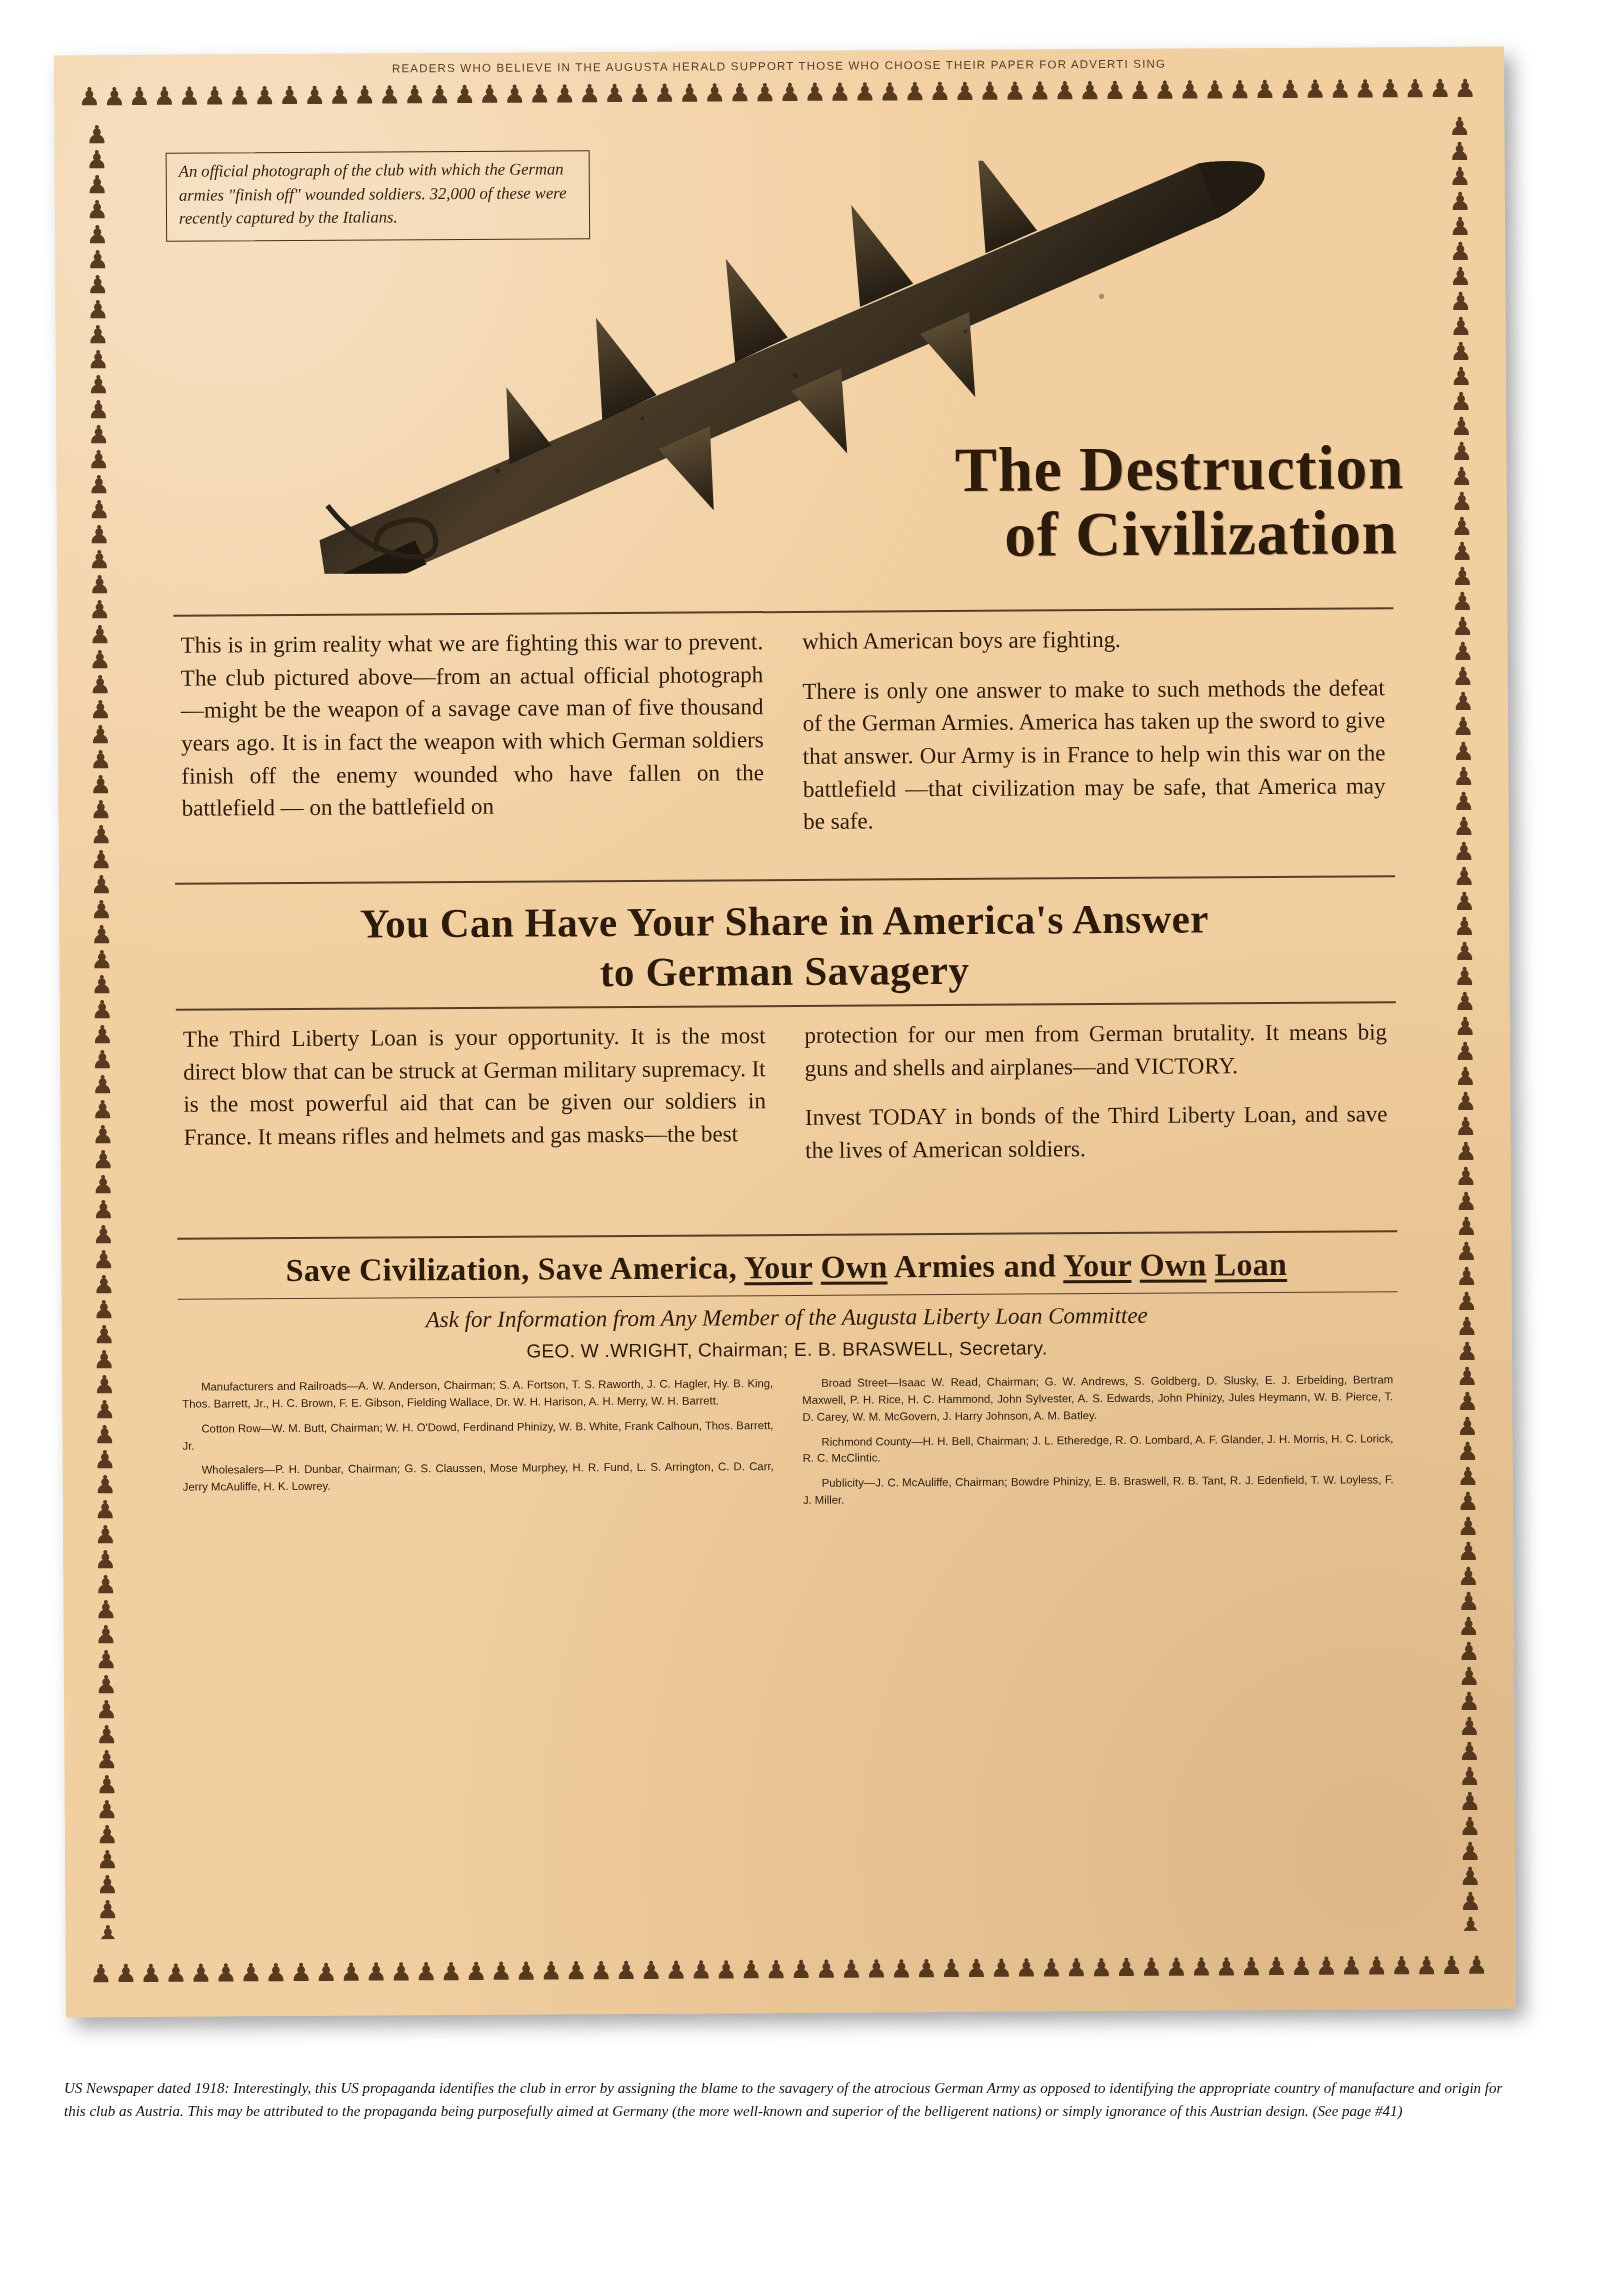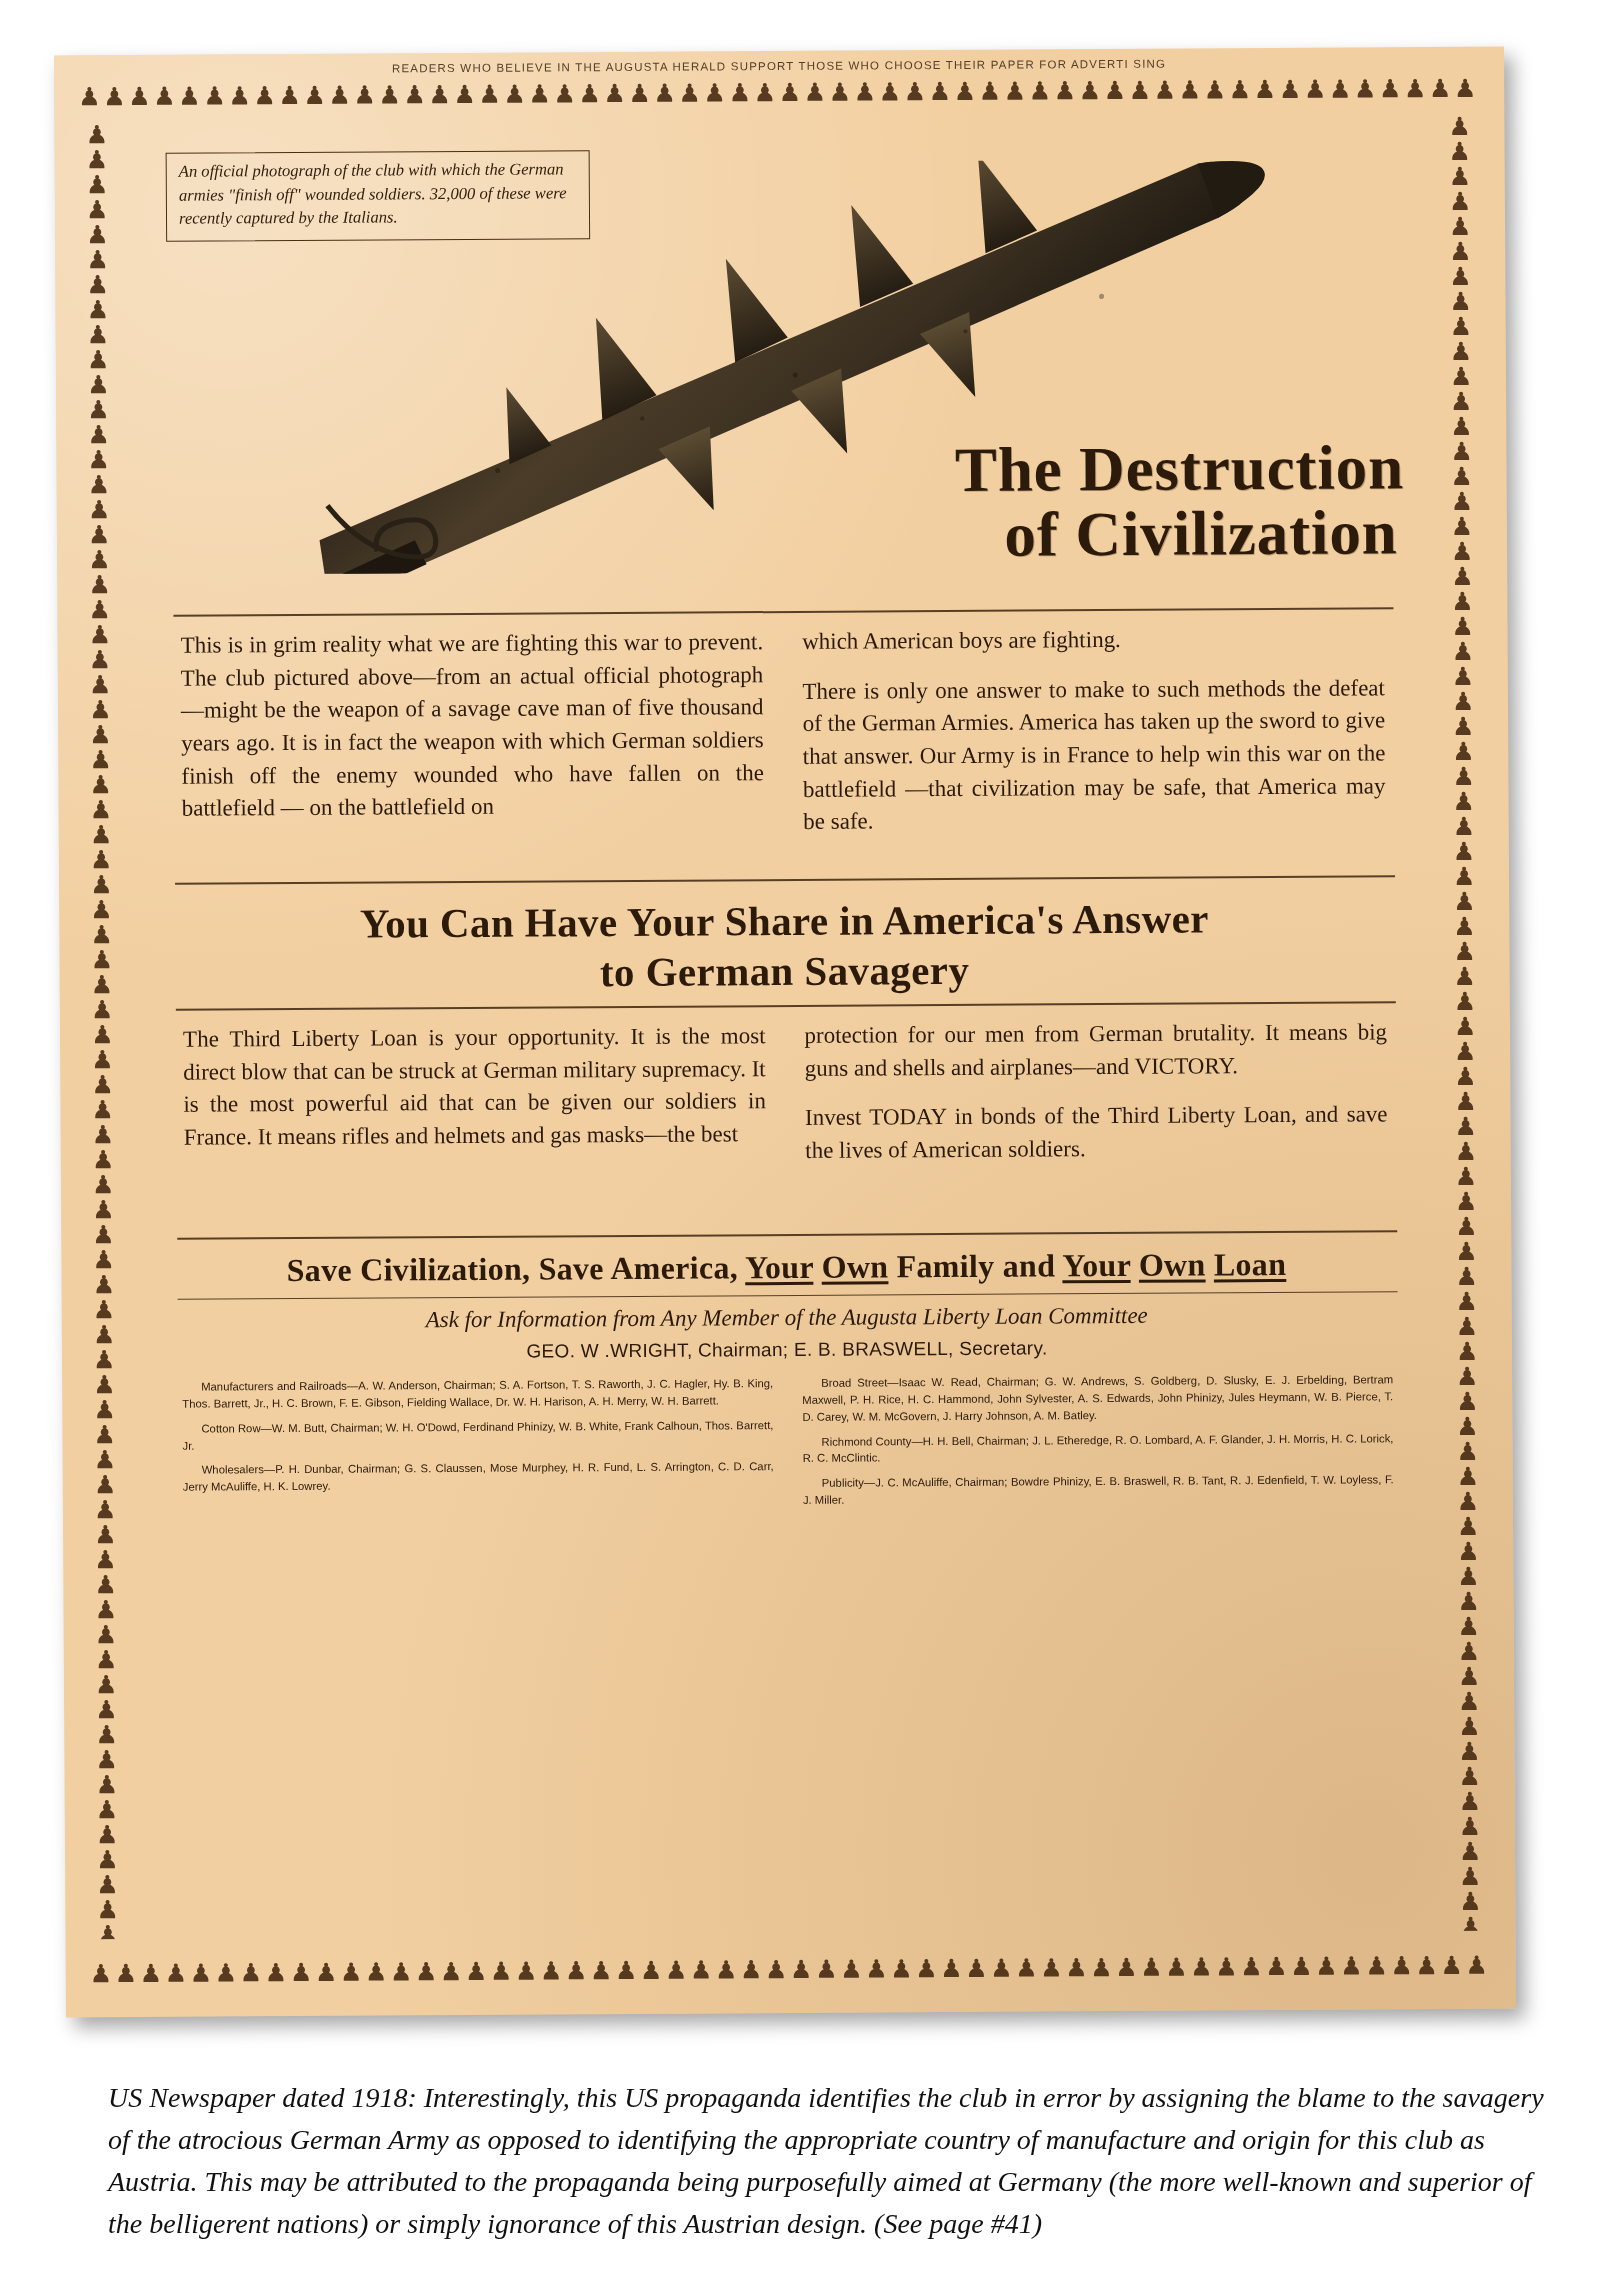--- a/index.html
+++ b/index.html
@@ -221,24 +221,23 @@
   .committee .ind { text-indent: 19px; }
 
   
   #footer-caption {
     position: absolute;
     left: 64px;
     top: 2077px;
     width: 1450px;
     font-family: "Liberation Serif", serif;
     font-style: italic;
-    font-size: 28px;
+    font-size: 15px;
     line-height: 1.5;
     color: #111;
-    margin-left: 44px;
   }
   #footer-caption p { margin: 0; }
 </style>
 </head>
 <body>
 
 <div id="sheet">
 
   <div class="running-head">READERS WHO BELIEVE IN  THE AUGUSTA HERALD SUPPORT THOSE WHO CHOOSE   THEIR PAPER FOR ADVERTI SING</div>
 
@@ -483,21 +482,21 @@
         <p>Invest TODAY in bonds of the Third Liberty Loan, and save the lives of American soldiers.</p>
       </div>
     </div>
 
     <div class="rule" style="left:34px; top:1106px; width:1220px;"></div>
 
     <div class="save-line" style="top:1121px;">
       <span>Save Civilization, Save America,</span>
       <u>Your</u>
       <u>Own</u>
-      <span>Family and</span>
+      <span>Armies and</span>
       <u>Your</u>
       <u>Own</u>
       <u>Loan</u>
     </div>
 
     <div class="rule" style="left:34px; top:1167px; width:1220px; height:1.3px;"></div>
 
     <div class="ask-line" style="top:1177px;">Ask for Information from Any Member of the Augusta Liberty Loan Committee</div>
     <div class="officers" style="top:1211px;">GEO. W .WRIGHT, Chairman; E. B. BRASWELL, Secretary.</div>
 

